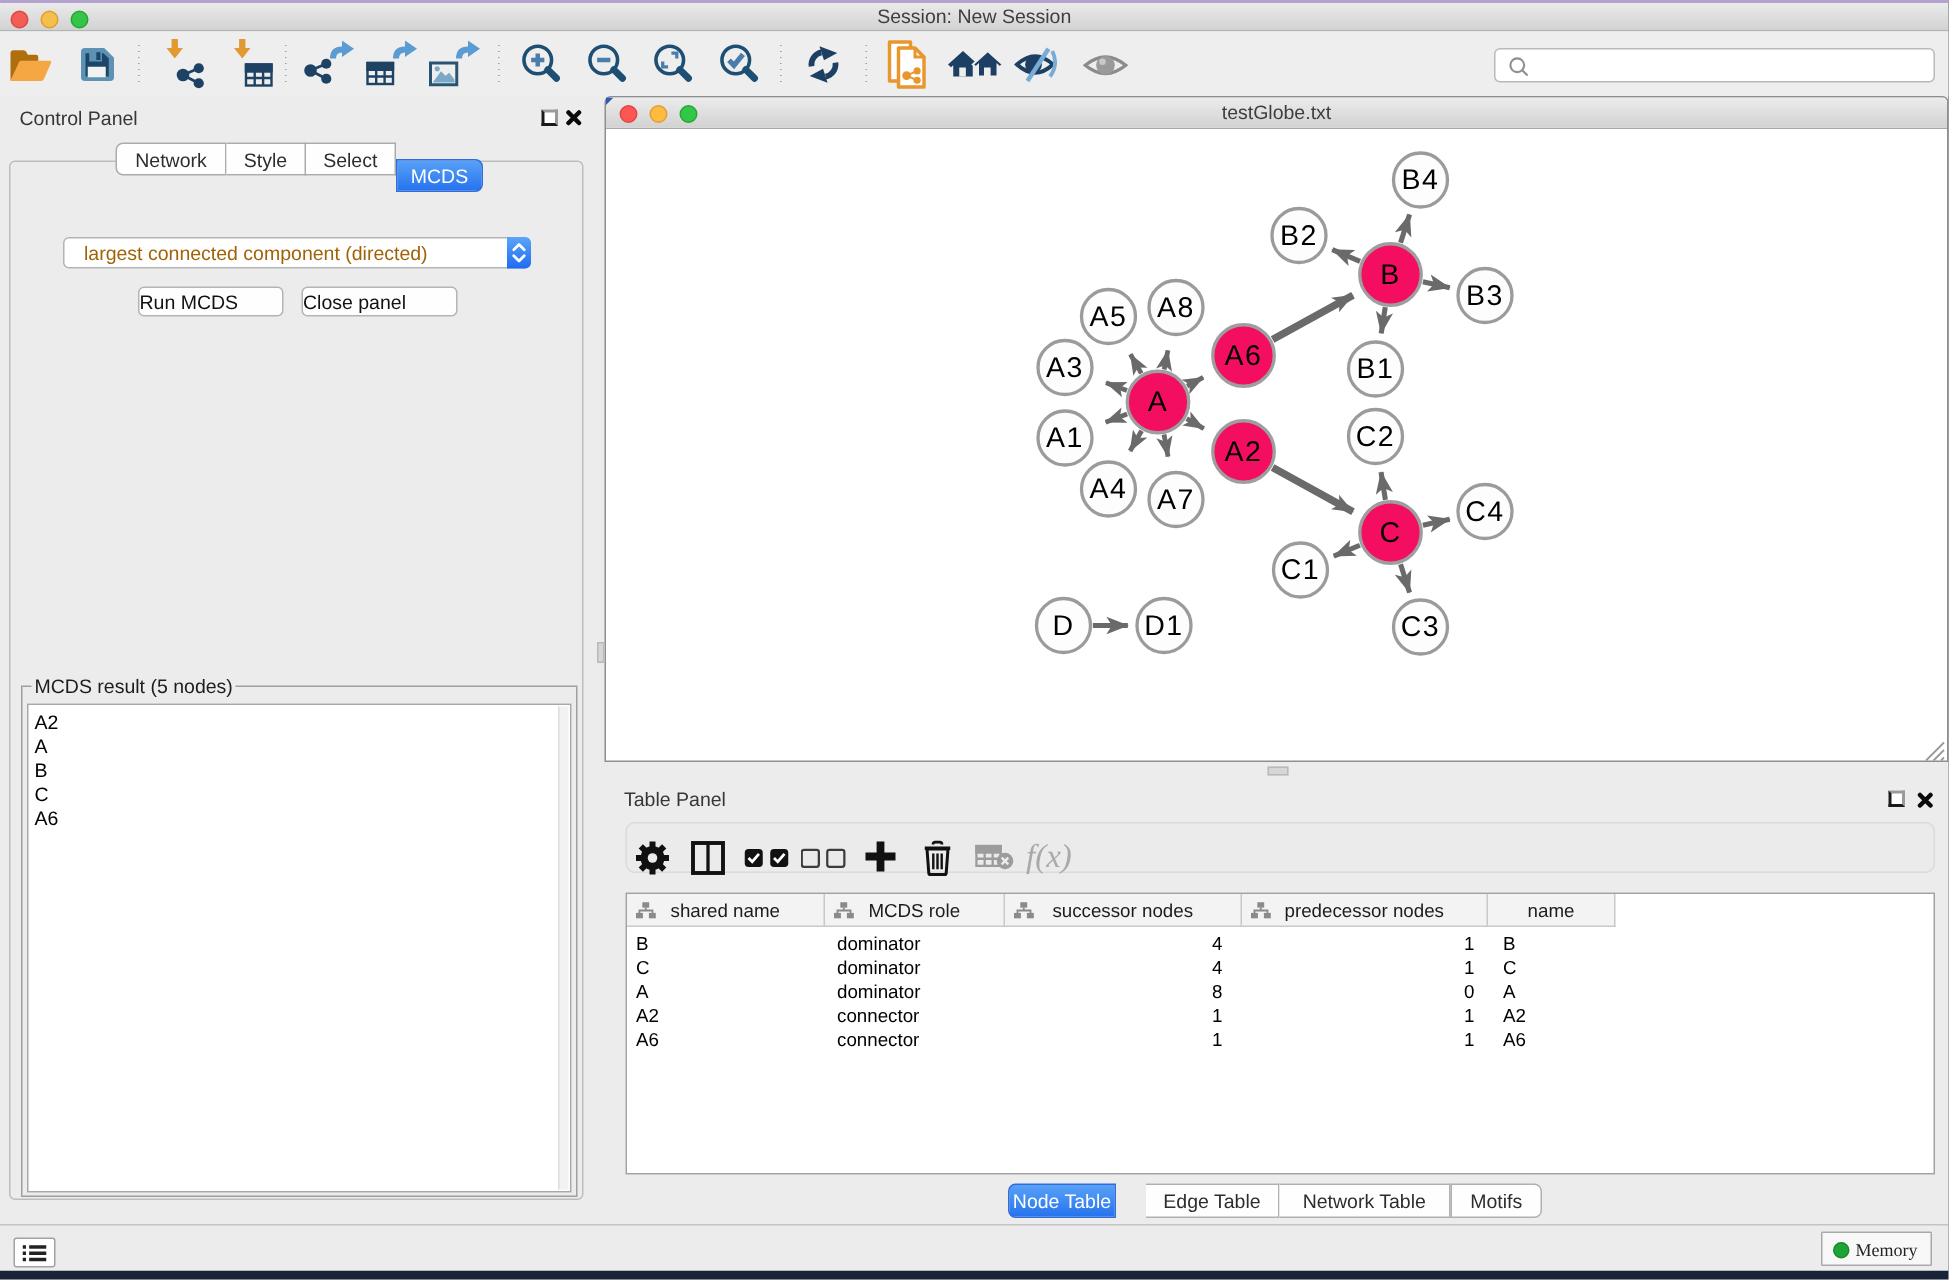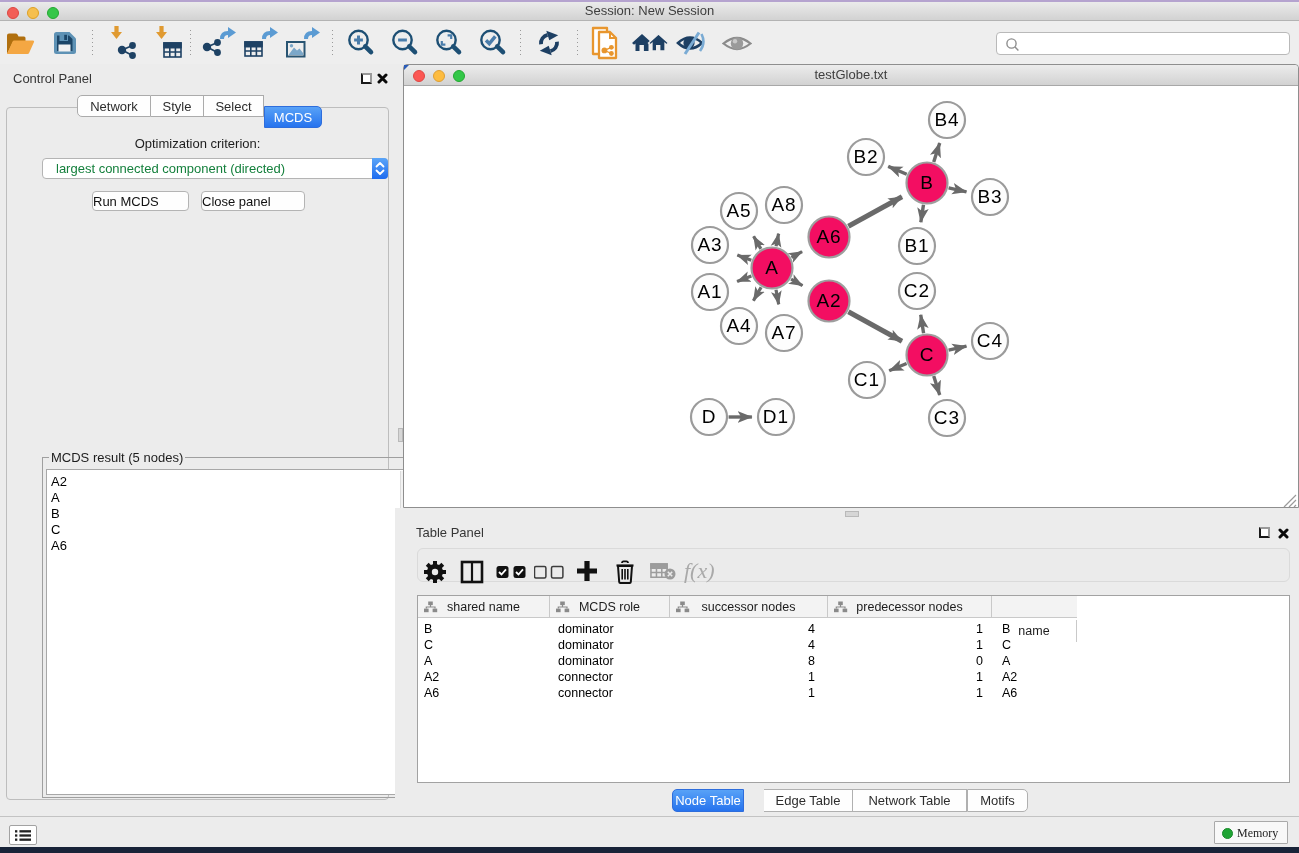--- a/index.html
+++ b/index.html
@@ -36,29 +36,29 @@
 .cpanel { position:absolute; left:0; top:64px; width:395px; height:752px; background:#ececec; }
 .cp-title { position:absolute; left:13px; top:7px; font-size:13px; color:#363636; }
 .float-ic { position:absolute; width:11px; height:11px; border:2px solid #1a1a1a; border-right-color:#9a9a9a; border-top-color:#9a9a9a; background:#fff; }
 .cp-tabs { position:absolute; top:31px; left:77px; height:22px; z-index:2; }
 .tabbtn { position:absolute; top:0; height:22px; background:#fefefe; border:1px solid #ababab;
   font-size:13px; color:#2d2d2d; text-align:center; line-height:21px; }
 .tabsel { background:linear-gradient(#58a2f7,#2673ee); color:#fff; border:1px solid #2e6ddc; }
 .cp-border { position:absolute; left:6px; top:43px; width:383px; height:693px;
   border:1px solid #bdbdbd; border-radius:4px; background:#ececec; }
 .optlabel { position:absolute; left:0; top:72px; width:395px; text-align:center; font-size:13px; color:#1d1d1d; }
-.combo { position:absolute; left:42px; top:94px; width:346px; height:21px; background:#fff;
-  border:1px solid #b4b4b4; border-radius:4px; font-size:13px; color:#15803d; }
+.combo { position:absolute; left:42px; top:94px; width:312px; height:21px; background:#fff;
+  border:1px solid #b4b4b4; border-radius:4px; font-size:13px; color:#a16207; }
 .combo-tx { position:absolute; left:13px; top:0; line-height:20px; white-space:nowrap; }
 .combo-sp { position:absolute; right:-1px; top:-1px; width:16px; height:21px; border-radius:0 4px 4px 0;
   background:linear-gradient(#5ba5f8,#1e6cf0); }
 .pbtn { position:absolute; top:127px; height:20px; background:#fefefe; border:1px solid #b4b4b4;
   border-radius:4px; font-size:13px; color:#111; text-align:left; line-height:19px; }
 .mcds-box { position:absolute; left:14px; top:393px; width:371px; height:341px;
-  border:1px solid #9f9f9f;margin-left:28px; }
+  border:1px solid #9f9f9f; }
 .mcds-leg { position:absolute; left:6px; top:-8px; background:#ececec; padding:0 2px;
   font-size:13px; color:#1d1d1d; }
 .mcds-list { position:absolute; left:3px; top:11px; width:363px; height:326px; background:#fff;
   border:1px solid #a8a8a8; font-size:13px; color:#000; }
 .mcds-list div.it { padding-left:4px; height:16px; line-height:16px; }
 .mcds-list { padding-top:4px; }
 .mcds-sb { position:absolute; right:1px; top:1px; width:7px; height:322px; background:#f2f2f2;
   border-left:1px solid #dcdcdc; }
 
 
@@ -273,21 +273,20 @@
     <svg width="11" height="11" style="position:absolute; left:377px; top:9px" viewBox="0 0 11 11">
         <path d="M2 2 L9 9 M9 2 L2 9" stroke="#0a0a0a" stroke-width="3" stroke-linecap="round"></path>
       </svg>
     <div class="cp-border"></div>
     <div class="cp-tabs">
       <div class="tabbtn" style="left:0; width:74px; border-radius:5px 0 0 5px;">Network</div>
       <div class="tabbtn" style="left:74px; width:53px; border-left:none;">Style</div>
       <div class="tabbtn" style="left:127px; width:60px; border-left:none;">Select</div>
       <div class="tabbtn tabsel" style="left:187px; width:58px; border-radius:0 5px 5px 0;margin-top:11px;">MCDS</div>
     </div>
-    <div class="optlabel">Optimization criterion:</div>
     <div class="combo">
       <div class="combo-tx">largest connected component (directed)</div>
       <div class="combo-sp">
         <svg width="16" height="21" viewBox="0 0 16 21">
             <path d="M4.5 8.5 L8 5 L11.5 8.5" fill="none" stroke="#fff" stroke-width="1.8" stroke-linecap="round" stroke-linejoin="round"></path>
             <path d="M4.5 12.5 L8 16 L11.5 12.5" fill="none" stroke="#fff" stroke-width="1.8" stroke-linecap="round" stroke-linejoin="round"></path>
           </svg>
       </div>
     </div>
     <div class="pbtn" style="left:92px; width:97px;">Run MCDS</div>
@@ -488,21 +487,21 @@
             <rect x="4.2" y="0.5" width="4.6" height="3.6"></rect>
             <rect x="0" y="7.6" width="4.6" height="3.6"></rect>
             <rect x="8.6" y="7.6" width="4.6" height="3.6"></rect>
             <path d="M6.5 4 V6 M2.3 7.6 V6 H11 V7.6" stroke="#8a8a8a" stroke-width="1.2" fill="none"></path>
           </g>
         </svg>
       <div class="th-cell" style="left:0;   width:132px;">shared name</div>
       <div class="th-cell" style="left:132px; width:120px;">MCDS role</div>
       <div class="th-cell" style="left:252px; width:158px;">successor nodes</div>
       <div class="th-cell" style="left:410px; width:164px;">predecessor nodes</div>
-      <div class="th-cell" style="left:574px; width:85px;margin-top:24px;">name</div>
+      <div class="th-cell" style="left:574px; width:85px;">name</div>
       <div class="td" style="left:6px; top:25px; width:120px;">B</div>
       <div class="td" style="left:140px; top:25px; width:110px;">dominator</div>
       <div class="td" style="left:252px; top:25px; width:145px; text-align:right;">4</div>
       <div class="td" style="left:410px; top:25px; width:155px; text-align:right;">1</div>
       <div class="td" style="left:584px; top:25px; width:80px;">B</div>
       <div class="td" style="left:6px; top:41px; width:120px;">C</div>
       <div class="td" style="left:140px; top:41px; width:110px;">dominator</div>
       <div class="td" style="left:252px; top:41px; width:145px; text-align:right;">4</div>
       <div class="td" style="left:410px; top:41px; width:155px; text-align:right;">1</div>
       <div class="td" style="left:584px; top:41px; width:80px;">C</div>

